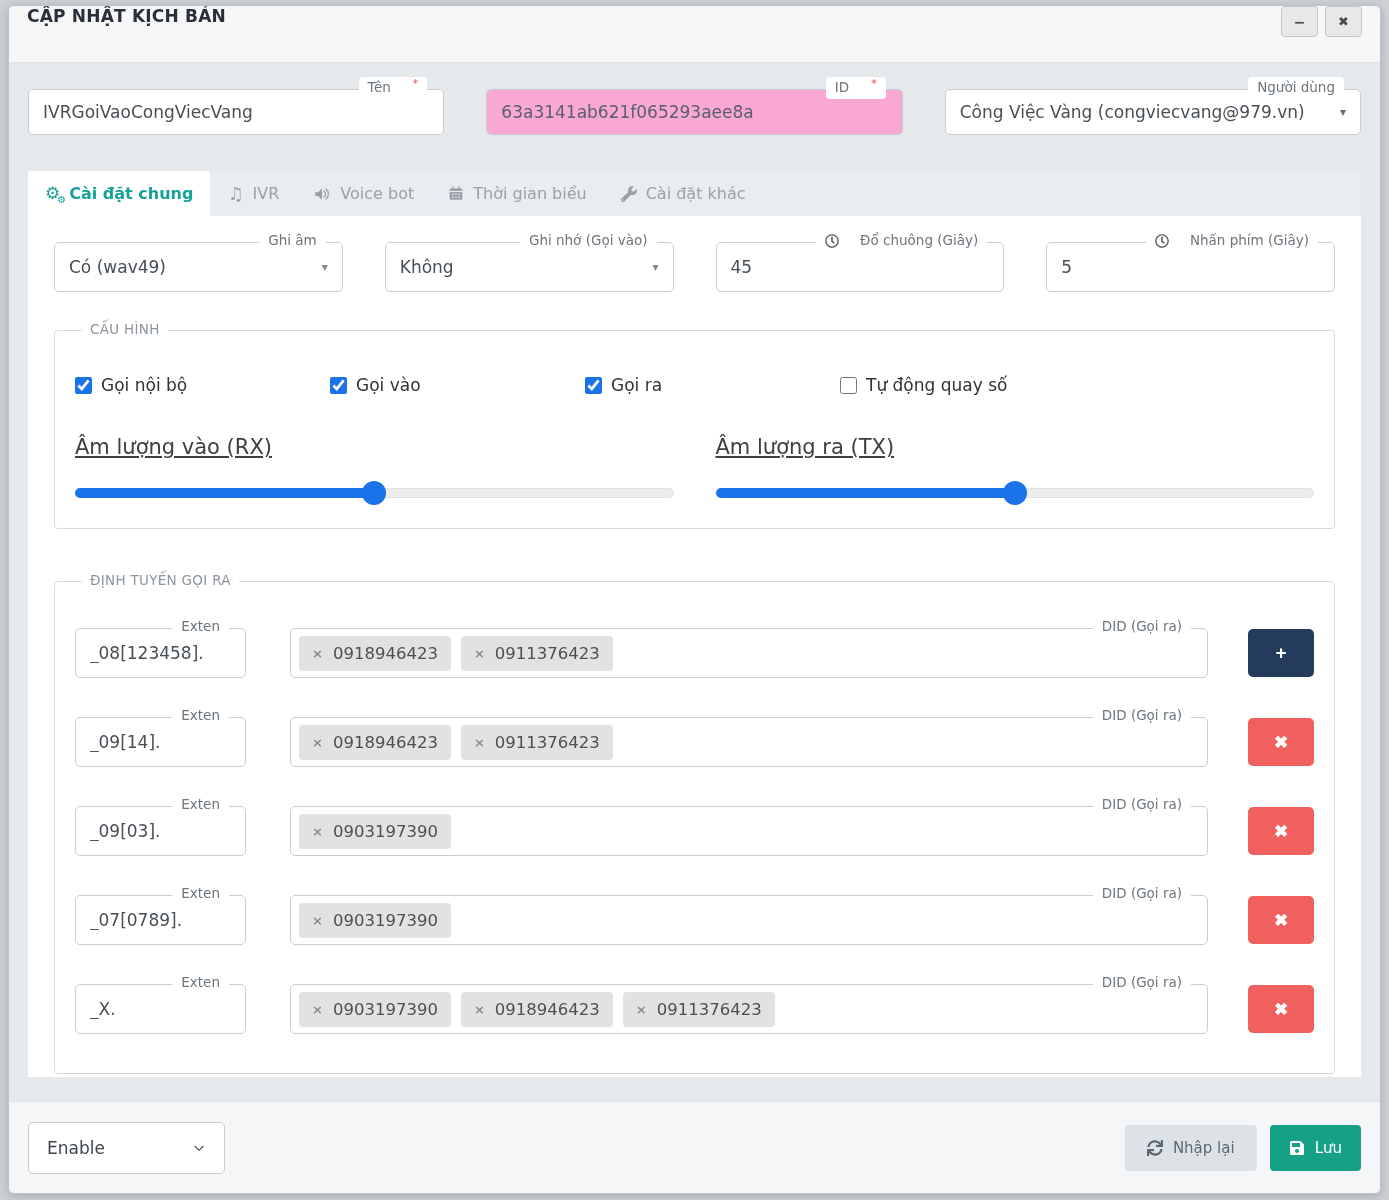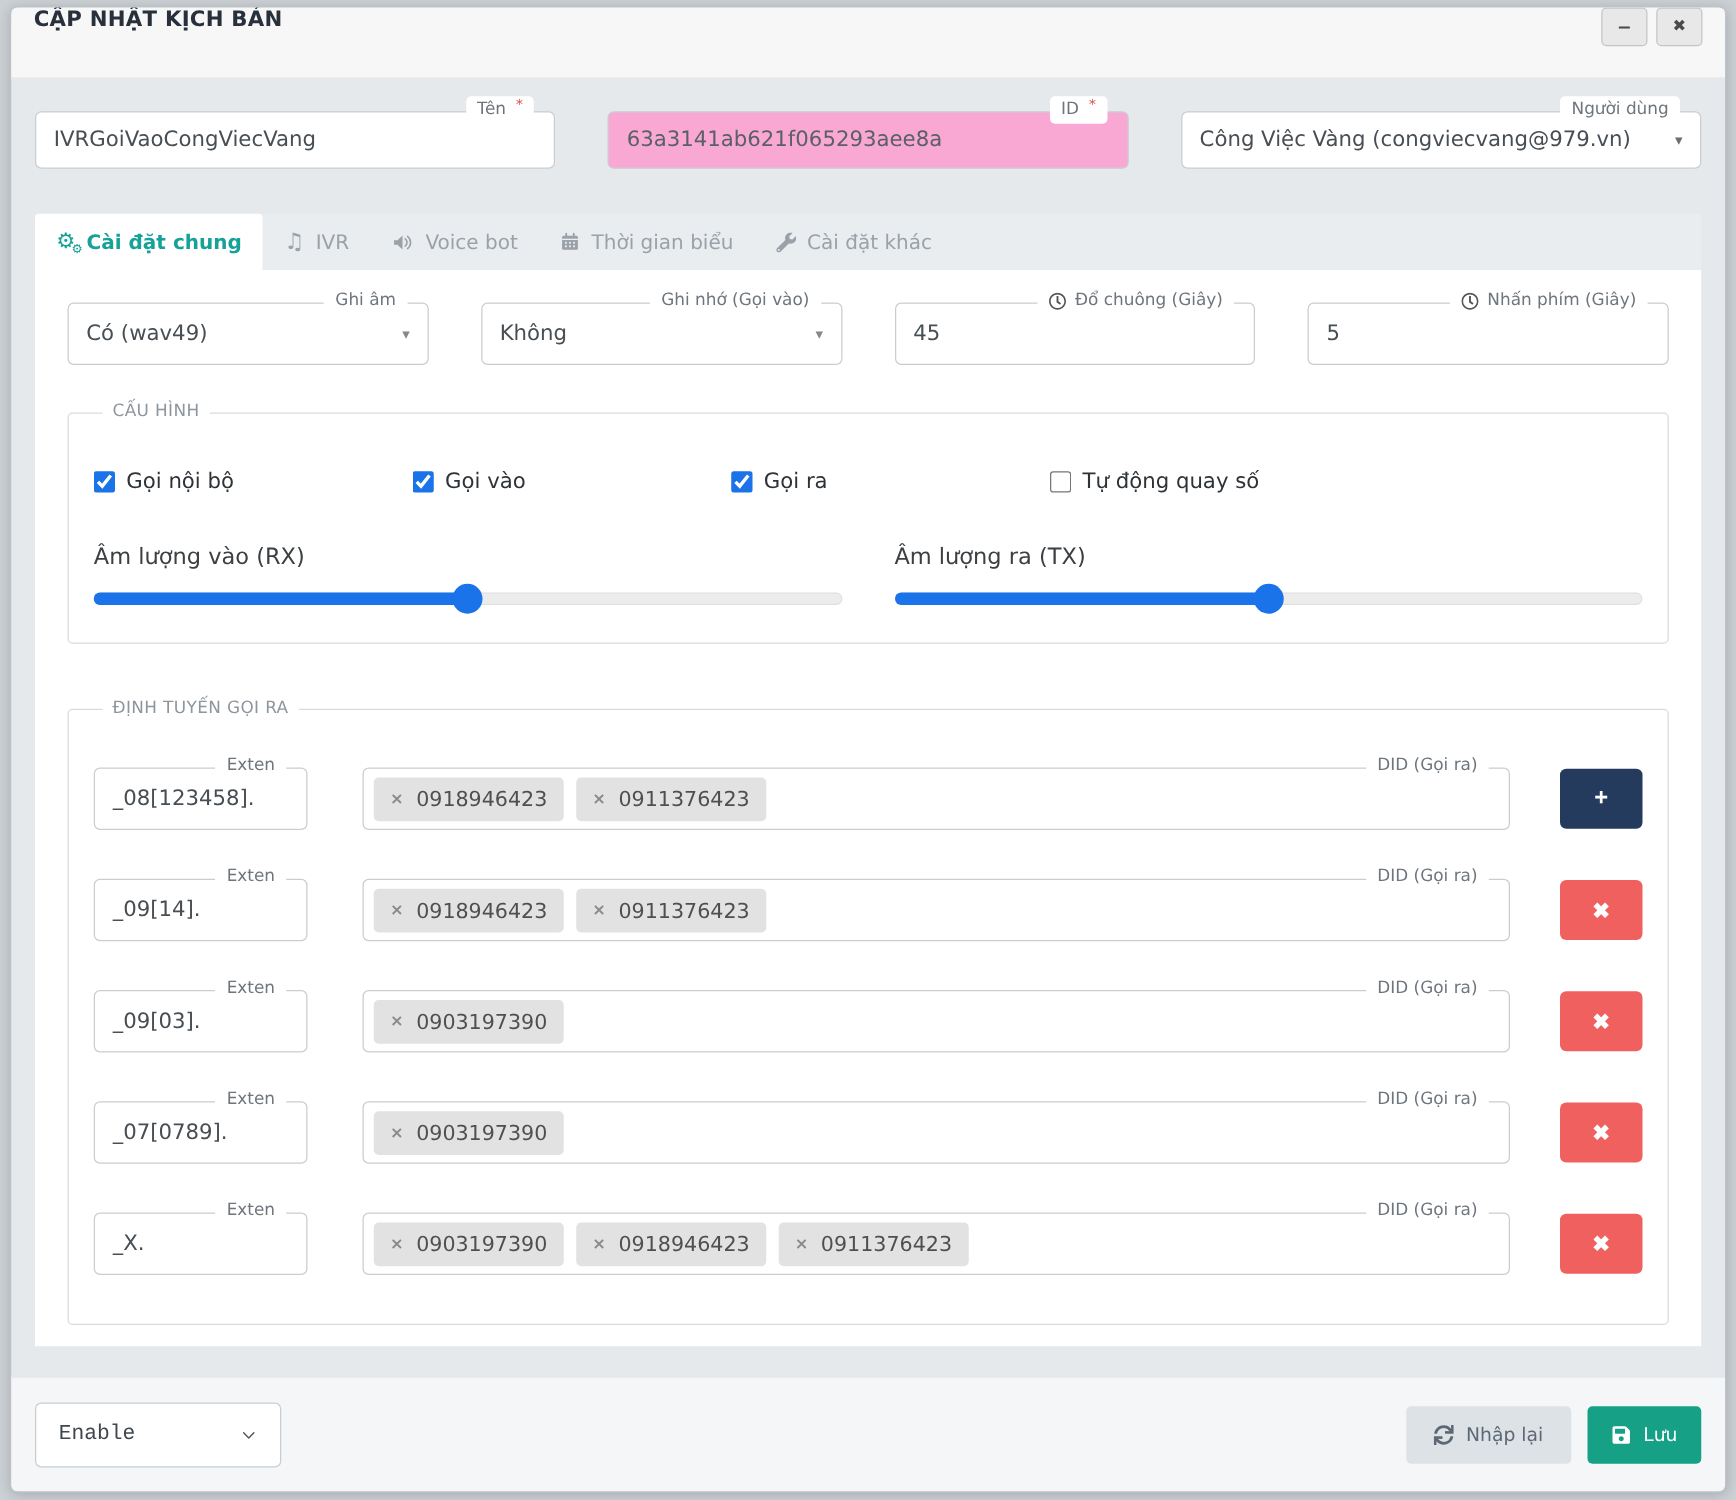--- a/index.html
+++ b/index.html
@@ -22,21 +22,21 @@
   
   .mbody { flex:1; padding:26px 19px 24px; display:flex; flex-direction:column; min-height:0; }
 
   .fields-top { display:flex; gap:42px; flex:none; }
   .ffield { position:relative; background:#fff; border:1px solid #c9cdd1; border-radius:5px; height:46px;
             display:flex; align-items:center; padding:0 14px; font-size:17px; color:#474e54; }
   .ffield input { border:none; outline:none; background:transparent; font:inherit; color:inherit; width:100%; }
   .ffield.disabled { background:#f9a8d4; color:#5a6066; }
   .f3 { flex:1; }
   .flabel { position:absolute; top:-13px; right:16px; background:#fff; color:#6d757d; font-size:13.5px;
-            line-height:1.45; padding:1px 9px; border-radius:4px; display:flex; align-items:center; gap:7px;
+            line-height:1.45; padding:1px 9px; border-radius:4px; display:flex; align-items:center; gap:21px;
             white-space:nowrap; z-index:2; }
   .req { color:#e05252; font-size:11px; position:relative; top:-4px; margin-left:1px; }
   .caret { margin-left:auto; color:#888; font-size:12px; }
 
   
   .tabstrip { margin-top:36px; height:45px; background:#e9edf0; display:flex; flex:none; border-radius:3px 3px 0 0; }
   .tab { display:flex; align-items:center; gap:9px; padding:0 17px; font-size:16px; color:#9aa1a8; cursor:pointer; }
   .tab.active { background:#fff; color:#16a299; font-weight:bold; border-radius:3px 3px 0 0; }
   .tabicon { display:flex; align-items:center; }
   .ic-gears { position:relative; font-size:17px; line-height:1; font-style:normal; }
@@ -54,21 +54,21 @@
                  color:#8d959d; letter-spacing:.3px; }
   .fset.config { margin-top:38px; padding:44px 20px 30px; }
 
   .cbrow { display:flex; }
   .cbitem { flex:0 0 255px; display:flex; align-items:center; gap:9px; font-size:17px; color:#2e3338; cursor:pointer; }
   .cbitem:last-child { flex:1; }
   .cbitem input { width:17px; height:17px; accent-color:#1a73e8; cursor:pointer; }
 
   .sliders { display:flex; gap:42px; margin-top:40px; }
   .slider-col { flex:1; }
-  .slider-label { font-size:18px; color:#3c4043; margin-bottom:18px; }
+  .slider-label { font-size:21px; color:#3c4043; margin-bottom:29px;text-decoration:underline; }
   .track { position:relative; height:10px; background:#ececec; border:1px solid #e0e0e0; border-radius:6px; cursor:pointer; }
   .fill  { position:absolute; left:-1px; top:-1px; height:10px; background:#1a73e8; border-radius:6px 0 0 6px; }
   .thumb { position:absolute; top:4px; width:24px; height:24px; background:#1a73e8; border-radius:50%;
            transform:translate(-50%,-50%); cursor:pointer; }
 
   .fset.routing { margin-top:52px; padding:46px 20px 0; }
   .rrow { display:flex; align-items:center; margin-bottom:39px; }
   .exten { width:171px; flex:none; height:50px; margin-right:44px; font-size:17px; }
   .didbox { flex:1; height:50px; border:1px solid #c9cdd1; border-radius:5px; background:#fff; display:flex;
             align-items:center; gap:10px; padding:0 8px; position:relative; }
@@ -77,21 +77,21 @@
   .tag .x { color:#8a8a8a; font-size:13px; font-weight:bold; cursor:pointer; }
   .actbtn { width:66px; height:48px; flex:none; border:none; border-radius:5px; margin-left:40px; display:flex;
             align-items:center; justify-content:center; color:#fff; font-weight:bold; font-size:17px; cursor:pointer; }
   .actbtn.add { background:#253b5d; font-size:19px; }
   .actbtn.del { background:#f0605f; }
 
   
   .mfooter { height:92px; background:#f4f6f8; border-top:1px solid #e0e4e7; display:flex; align-items:center;
              padding:0 19px; flex:none; }
   .statussel { width:197px; height:52px; background:#fff; border:1px solid #c9cdd1; border-radius:5px;
-               display:flex; align-items:center; padding:0 18px; font-size:17px; color:#3f464d; cursor:pointer;font-family:Liberation Mono, monospace; }
+               display:flex; align-items:center; padding:0 18px; font-size:17px; color:#3f464d; cursor:pointer; }
   .statussel svg { margin-left:auto; }
   .fbtns { margin-left:auto; display:flex; gap:13px; }
   .btn { height:46px; border:none; border-radius:4px; font-size:15px; display:flex; align-items:center; gap:10px;
          cursor:pointer; font-family:inherit; }
   .btn-reset { background:#dde2e6; color:#5c6873; padding:0 22px; }
   .btn-save  { background:#16a085; color:#fff; padding:0 19px; }
 </style>
 </head>
 <body>
 

